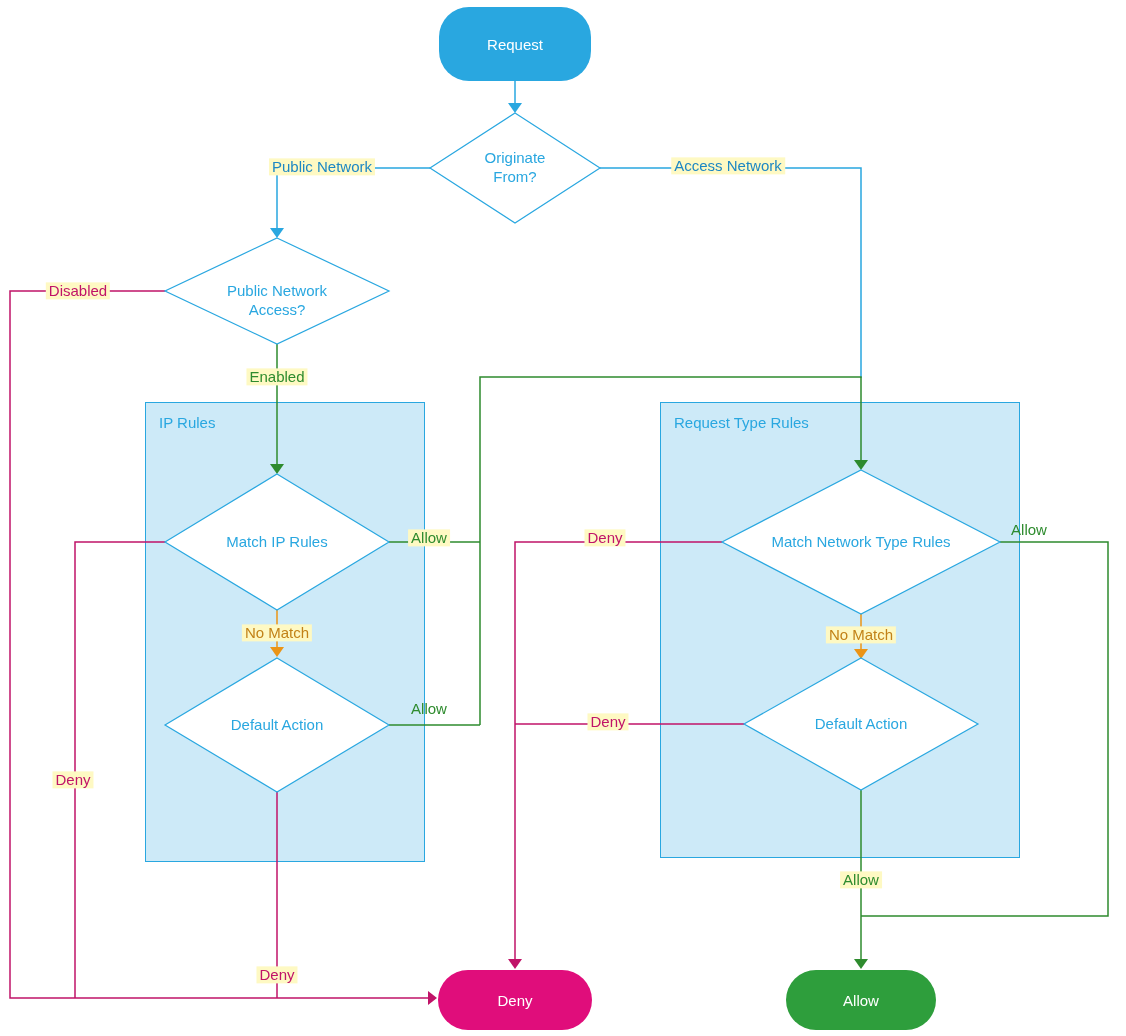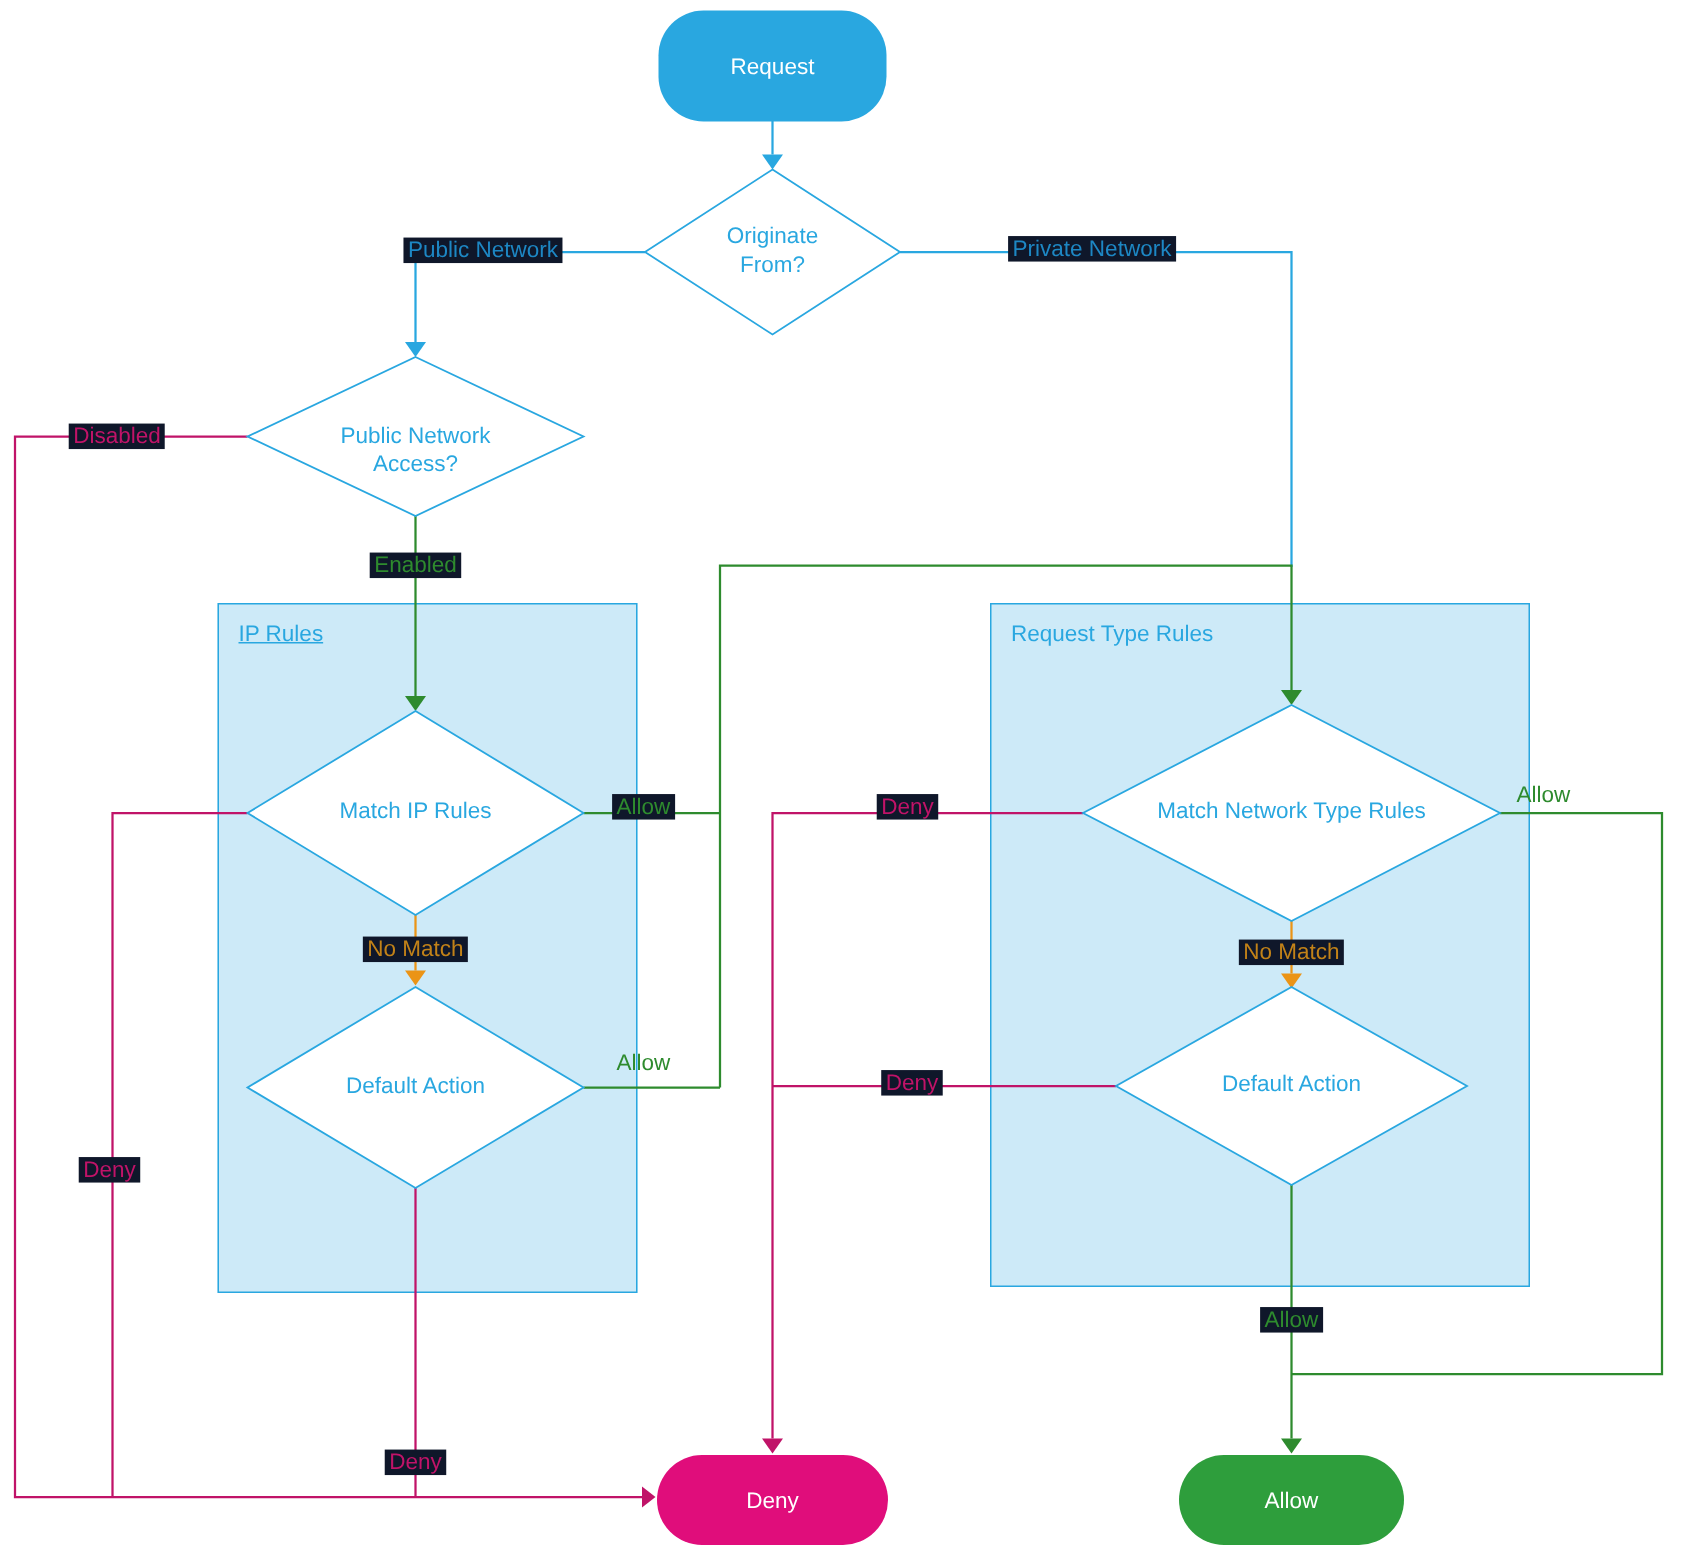--- a/index.html
+++ b/index.html
@@ -22,41 +22,41 @@
   }
   .diamond-label{
     position:absolute;z-index:3;transform:translate(-50%,-50%);
     color:var(--blue);font-size:15px;text-align:center;line-height:1.25;
   }
   .nowrap{white-space:nowrap;text-align:right;}
   .lbl{
     position:absolute;z-index:5;transform:translate(-50%,-50%);
     font-size:15px;white-space:nowrap;line-height:1.15;
   }
-  .chip{background:#0f172a;padding:0 3px;}
+  .chip{background:#fef9c3;padding:0 3px;}
   .edge{fill:none;stroke-width:1.5px;}
   .e-blue{stroke:var(--blue);}
   .e-green{stroke:var(--green);}
   .e-pink{stroke:var(--pink);}
   .e-orange{stroke:var(--orange);}
   .a-blue{fill:var(--blue);stroke:none;}
   .a-green{fill:var(--green);stroke:none;}
   .a-pink{fill:var(--pink);stroke:none;}
   .a-orange{fill:var(--orange);stroke:none;}
   .diamond{fill:#ffffff;stroke:var(--blue);stroke-width:1.2px;}
 </style>
 </head>
 <body>
 
 <div id="canvas">
 
   <div class="rule-box" style="left:145px;top:402px;width:280px;height:460px;"></div>
   <div class="rule-box" style="left:660px;top:402px;width:360px;height:456px;"></div>
 
-  <div class="box-title" style="left:159px;top:414px;text-decoration:underline;">IP Rules</div>
+  <div class="box-title" style="left:159px;top:414px;">IP Rules</div>
   <div class="box-title" style="left:674px;top:414px;">Request Type Rules</div>
 
   <svg id="wires" width="1126" height="1036" viewBox="0 0 1126 1036">
 
     <path class="edge e-blue" d="M515,66 V103"></path>
     <polygon class="a-blue" points="508,103 522,103 515,113"></polygon>
     <path class="edge e-blue" d="M430,168 H277 V228"></path>
     <polygon class="a-blue" points="270,228 284,228 277,238"></polygon>
     <path class="edge e-blue" d="M600,168 H861 V378"></path>
 
@@ -97,21 +97,21 @@
   <div class="diamond-label nowrap" style="left:277px;top:725px;">Default Action</div>
   <div class="diamond-label nowrap" style="left:861px;top:542px;">Match Network Type Rules</div>
   <div class="diamond-label nowrap" style="left:861px;top:724px;">Default Action</div>
 
   <div class="pill" style="left:439px;top:7px;width:152px;height:74px;background:var(--blue);">Request</div>
   <div class="pill" style="left:438px;top:970px;width:154px;height:60px;background:var(--pink_node);">Deny</div>
   <div class="pill" style="left:786px;top:970px;width:150px;height:60px;background:var(--green_node);">Allow</div>
 
   <div id="labels">
       <div class="lbl chip" style="left: 322px; top: 167px; color: rgb(29, 135, 196);">Public Network</div>
-      <div class="lbl chip" style="left: 728px; top: 166px; color: rgb(29, 135, 196);">Private Network</div>
+      <div class="lbl chip" style="left: 728px; top: 166px; color: rgb(29, 135, 196);">Access Network</div>
       <div class="lbl chip" style="left: 78px; top: 291px; color: rgb(192, 19, 104);">Disabled</div>
       <div class="lbl chip" style="left: 277px; top: 377px; color: rgb(46, 139, 46);">Enabled</div>
       <div class="lbl chip" style="left: 429px; top: 538px; color: rgb(46, 139, 46);">Allow</div>
       <div class="lbl chip" style="left: 277px; top: 633px; color: rgb(194, 130, 24);">No Match</div>
       <div class="lbl" style="left: 429px; top: 709px; color: rgb(46, 139, 46);">Allow</div>
       <div class="lbl chip" style="left: 73px; top: 780px; color: rgb(192, 19, 104);">Deny</div>
       <div class="lbl chip" style="left: 605px; top: 538px; color: rgb(192, 19, 104);">Deny</div>
       <div class="lbl" style="left: 1029px; top: 530px; color: rgb(46, 139, 46);">Allow</div>
       <div class="lbl chip" style="left: 861px; top: 635px; color: rgb(194, 130, 24);">No Match</div>
       <div class="lbl chip" style="left: 608px; top: 722px; color: rgb(192, 19, 104);">Deny</div>

